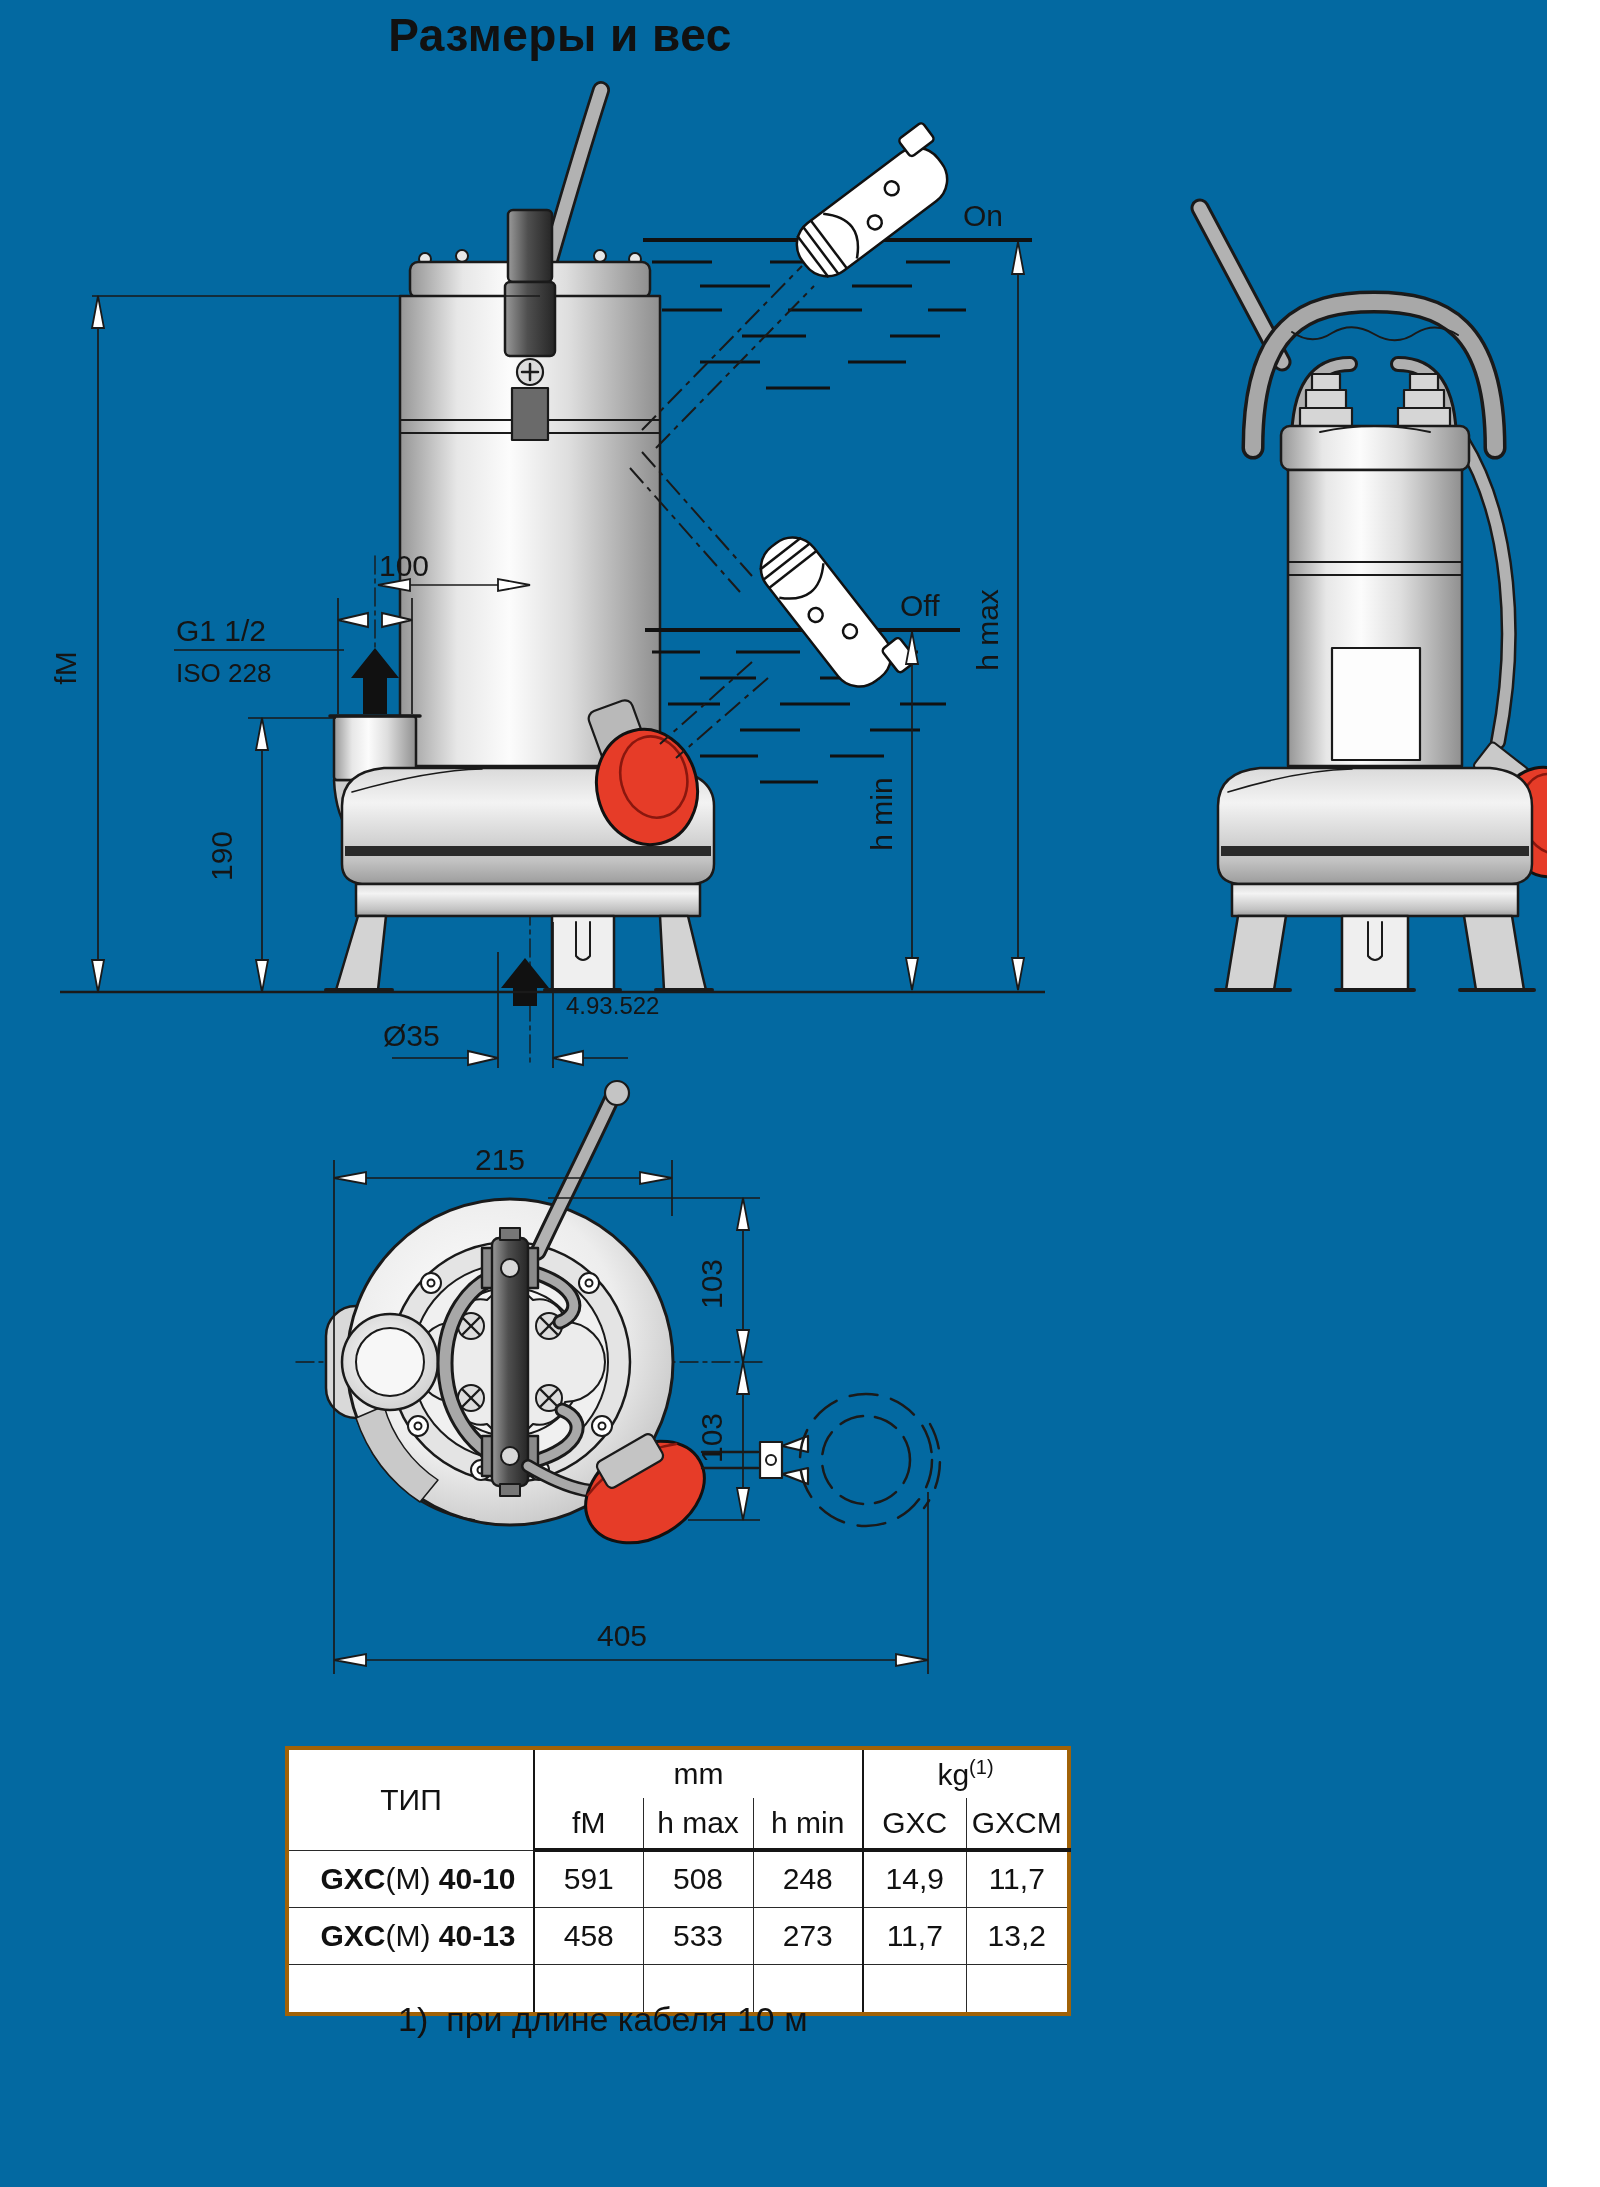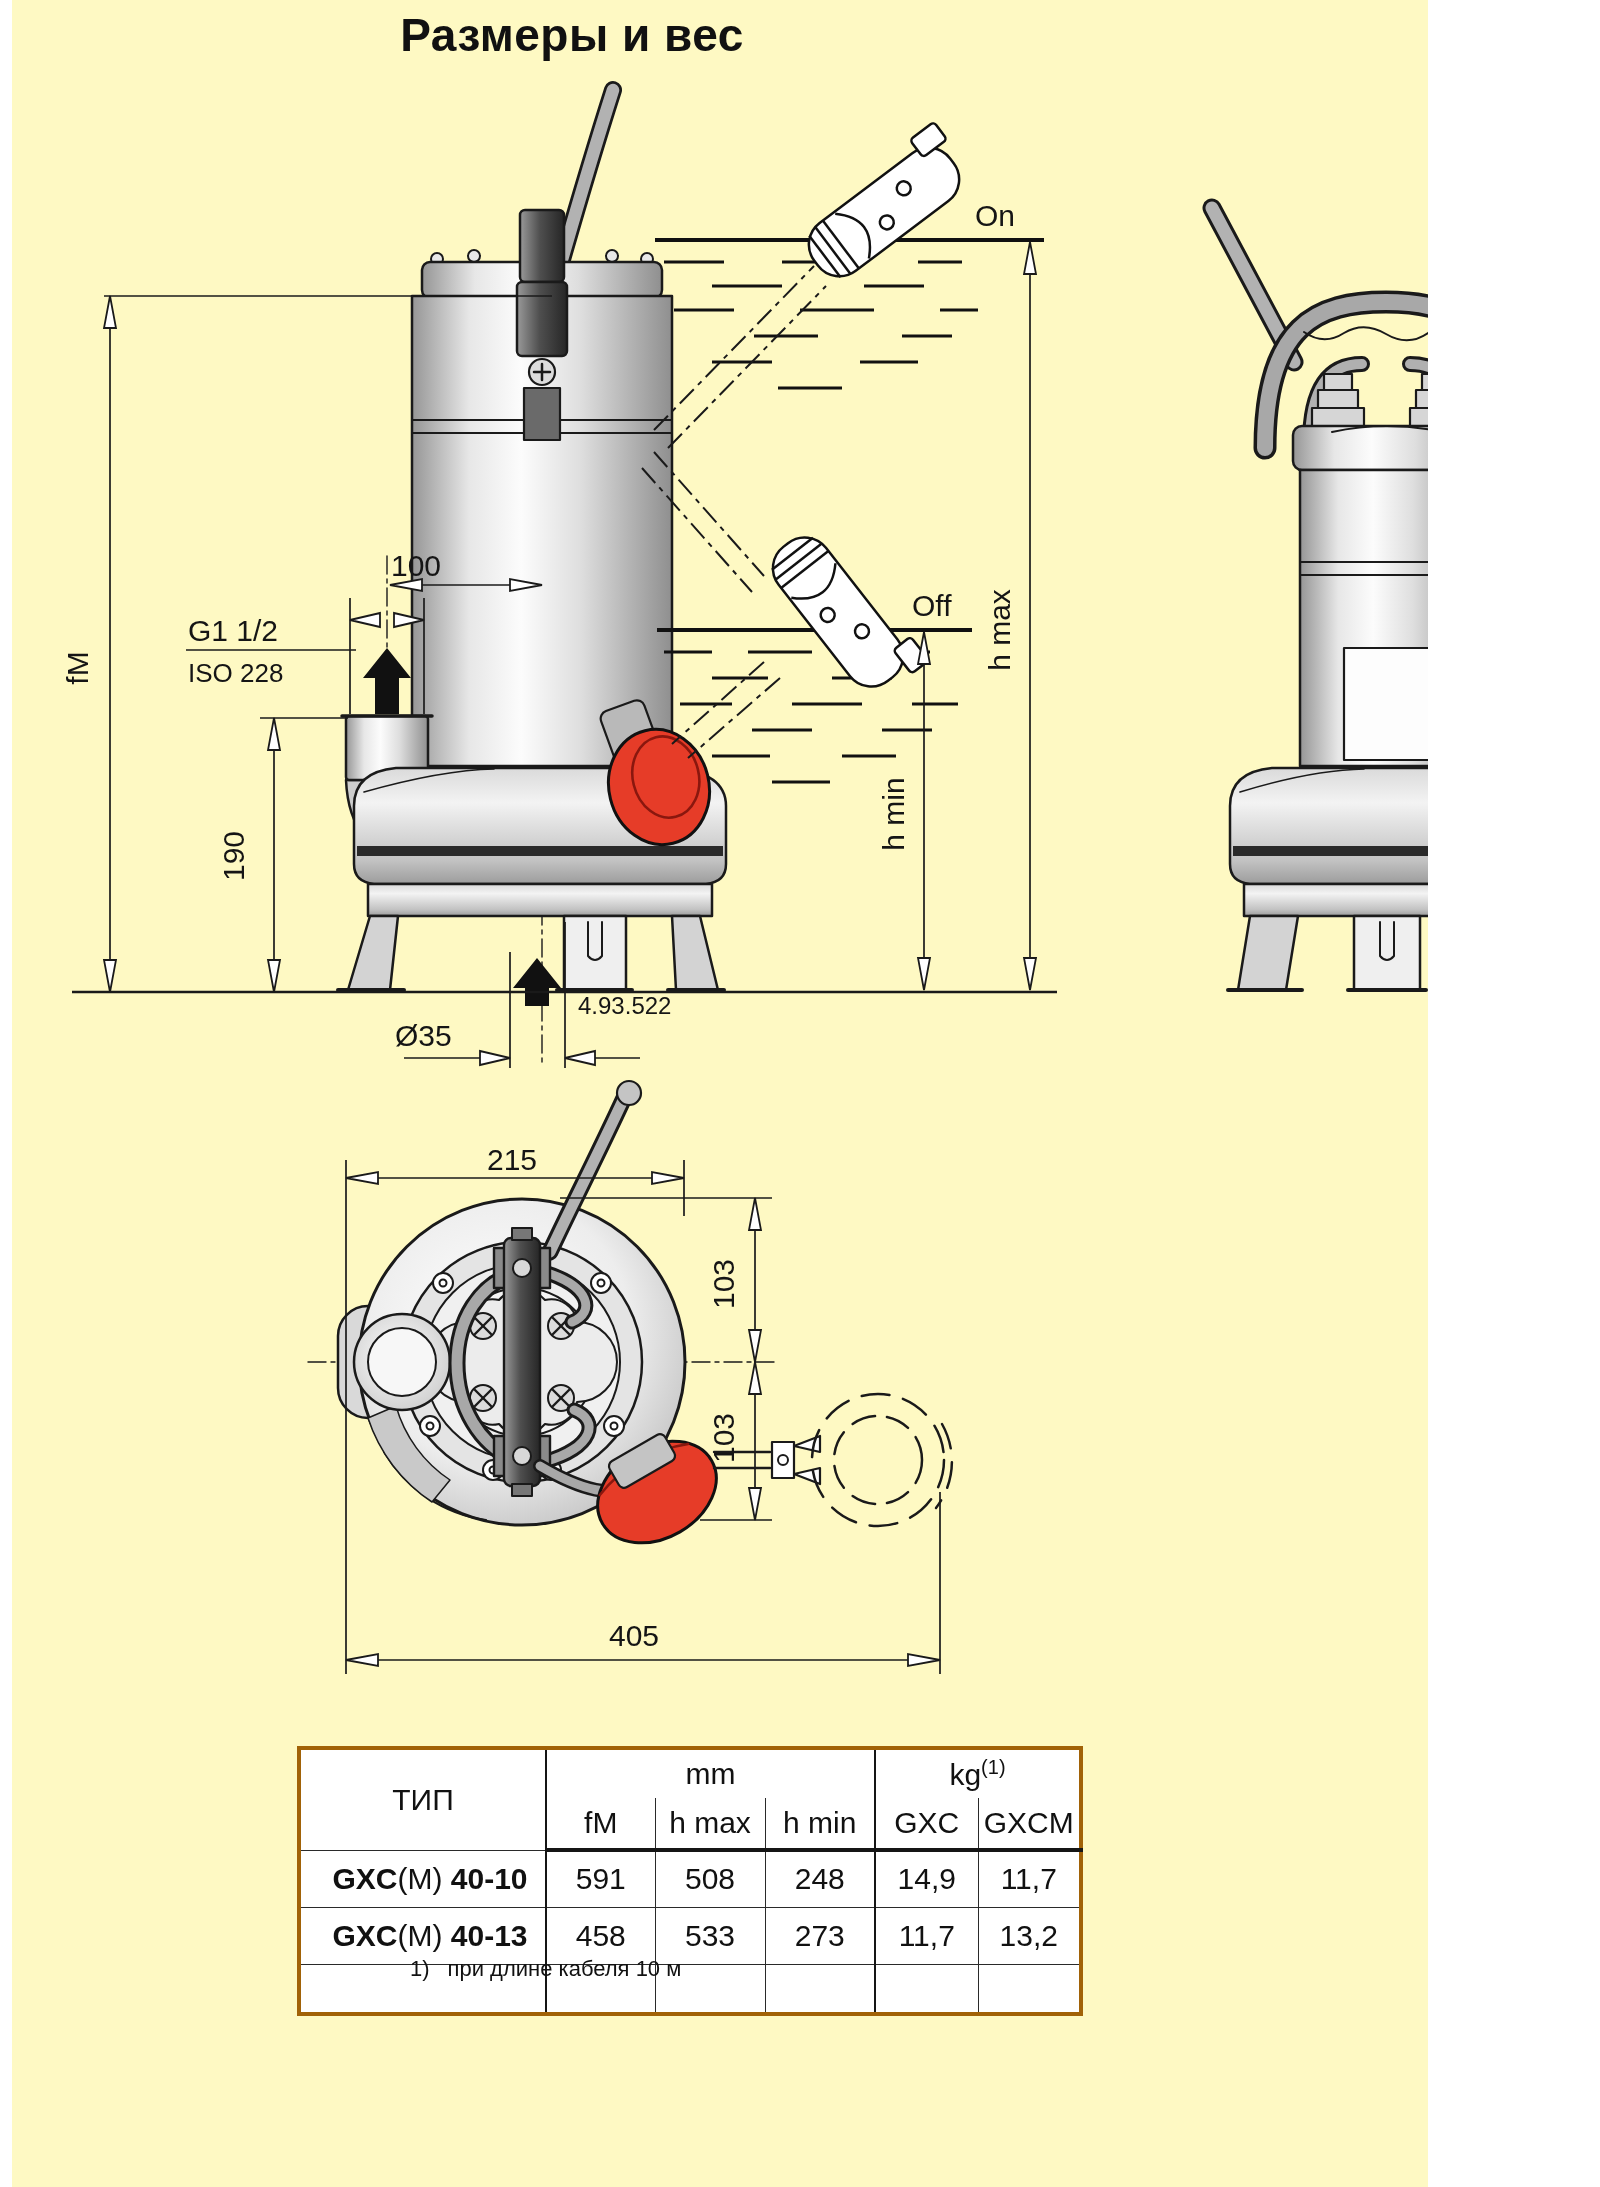--- a/index.html
+++ b/index.html
@@ -1,17 +1,17 @@
 <!DOCTYPE html>
 <html><head>
 <meta charset="utf-8">
 <style>
   html,body{margin:0;padding:0;background:#fff;}
-  .page{position:relative;width:1416px;height:2187px;background:#fef9c3;overflow:hidden;
-        font-family:"Liberation Sans",sans-serif;color:#111;margin-left:12px;}
+  .page{position:relative;width:1547px;height:2187px;background:#0369a1;overflow:hidden;
+        font-family:"Liberation Sans",sans-serif;color:#111;}
   .title{position:absolute;left:0;top:8px;width:1120px;text-align:center;
          font-size:46px;font-weight:bold;letter-spacing:0.5px;}
   svg text{font-family:"Liberation Sans",sans-serif;fill:#151515;}
   .dimtxt{font-size:30px;}
   .dimtxt-sm{font-size:26px;}
   .dimtxt-xs{font-size:24px;}
 
   
   .spec-table{position:absolute;left:285px;top:1746px;border-collapse:collapse;
               table-layout:fixed;background:#fff;}
@@ -21,21 +21,21 @@
               text-align:center;vertical-align:middle;font-size:30px;padding:0;}
   .spec-table .hdr-bot td,.spec-table .hdr-bot th{border-bottom:4px solid #151515;}
   .spec-table .type-col{border-right:2.5px solid #151515;}
   .spec-table .kg-split{border-left:2.5px solid #151515;}
   .spec-table .no-bot{border-bottom:none;}
   .spec-table .no-top{border-top:none;}
   .type-head{font-size:34px;}
   .model-cell{text-align:right;padding-left:14px !important;font-size:30px;}
   .model-cell b{font-weight:bold;}
   sup{font-size:20px;}
-  .footnote{position:absolute;left:398px;top:1956px;font-size:22px;}
+  .footnote{position:absolute;left:398px;top:2000px;font-size:34px;}
   .footnote .marker{margin-right:18px;}
 </style>
 </head>
 <body>
 
 <div class="page">
 
   <div class="title">Размеры и вес</div>
 
   <svg width="1600" height="2187" viewBox="0 0 1600 2187" style="position:absolute;left:0;top:0;">

